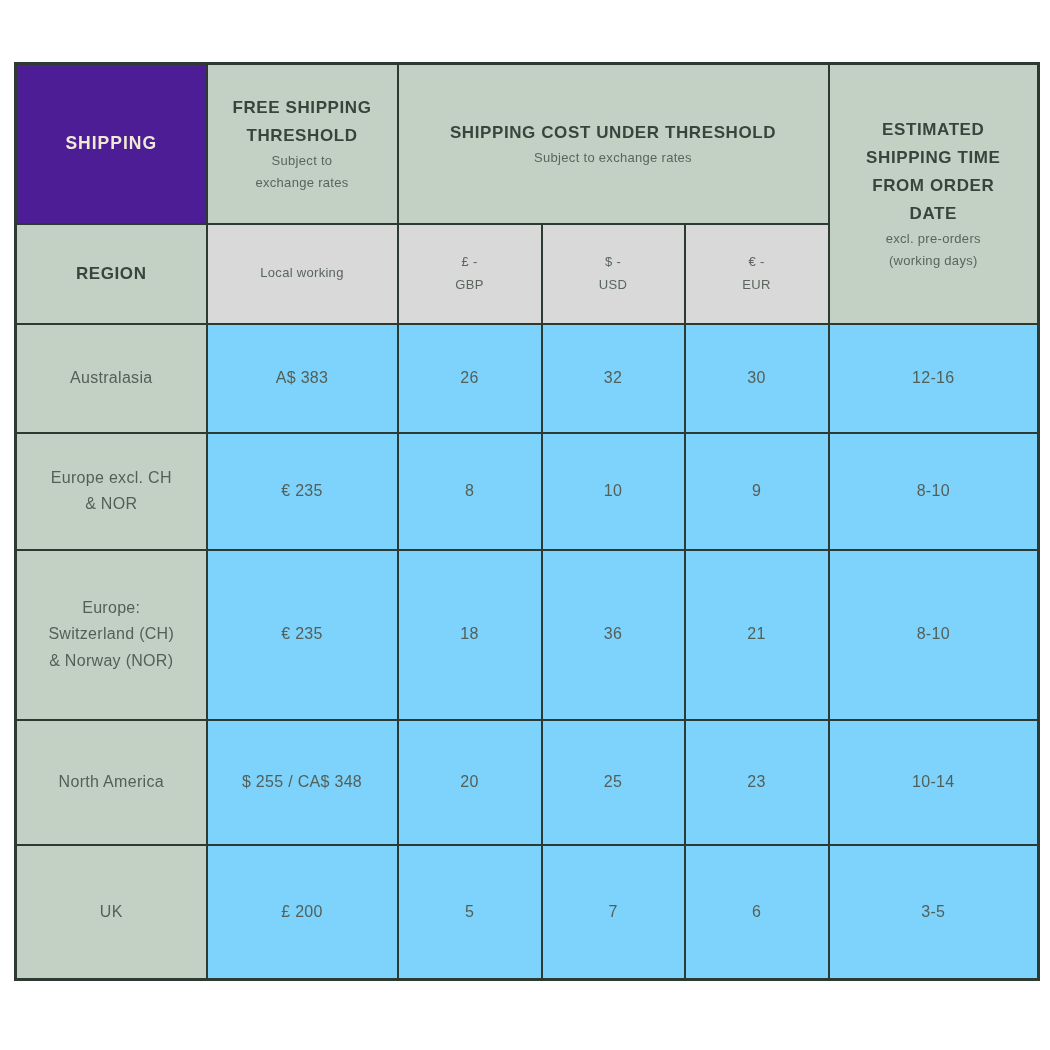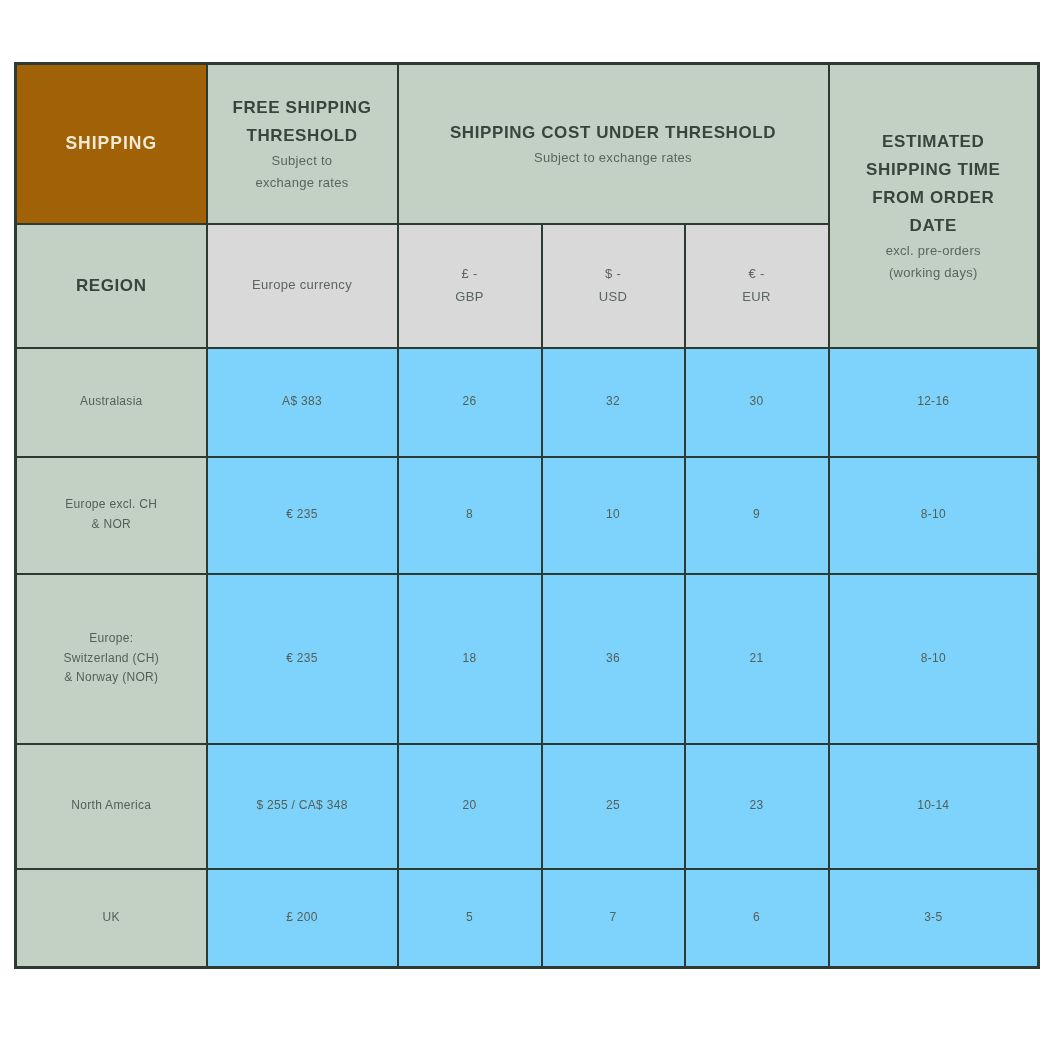--- a/index.html
+++ b/index.html
@@ -16,32 +16,32 @@
     border: 3px solid #2c3a31;
   }
   th, td {
     border: 2px solid #2c3a31;
     text-align: center;
     vertical-align: middle;
     padding: 4px 8px;
     font-weight: normal;
   }
   
-  .c-dark  { background: #a16207; }
+  .c-dark  { background: #4c1d95; }
   .c-green { background: #c3d1c5; }
   .c-gray  { background: #d9d9d9; }
   .c-cream { background: #7dd3fc; }
   
   .hr1 { height: 160px; }
-  .hr2 { height: 124px; }
+  .hr2 { height: 100px; }
   .r0 { height: 109px; }
   .r1 { height: 117px; }
   .r2 { height: 170px; }
   .r3 { height: 125px; }
-  .r4 { height: 99px; }
+  .r4 { height: 135px; }
   
   .h-title {
     font-weight: bold;
     color: #37463d;
     font-size: 17px;
     letter-spacing: 0.6px;
     line-height: 1.65;
     white-space: pre-line;
   }
   .h-sub {
@@ -58,21 +58,21 @@
     letter-spacing: 1px;
   }
   .region-label {
     font-weight: bold;
     color: #37463d;
     font-size: 17px;
     letter-spacing: 0.6px;
   }
   .body-text {
     color: #545f57;
-    font-size: 12px;
+    font-size: 16px;
     letter-spacing: 0.3px;
     line-height: 1.65;
     white-space: pre-line;
   }
 </style>
 </head>
 <body>
 
 <table class="shipping-table">
   <colgroup>
@@ -105,21 +105,21 @@
 DATE</div>
         <div class="h-sub">excl. pre-orders
 (working days)</div>
       </th>
     </tr>
     <tr class="hr2">
       <th class="c-green">
         <div class="region-label">REGION</div>
       </th>
       <th class="c-gray">
-        <div class="h-sub">Europe currency</div>
+        <div class="h-sub">Local working</div>
       </th>
       <th class="c-gray">
         <div class="h-sub">£ -
 GBP</div>
       </th>
       <th class="c-gray">
         <div class="h-sub">$ -
 USD</div>
       </th>
       <th class="c-gray">

